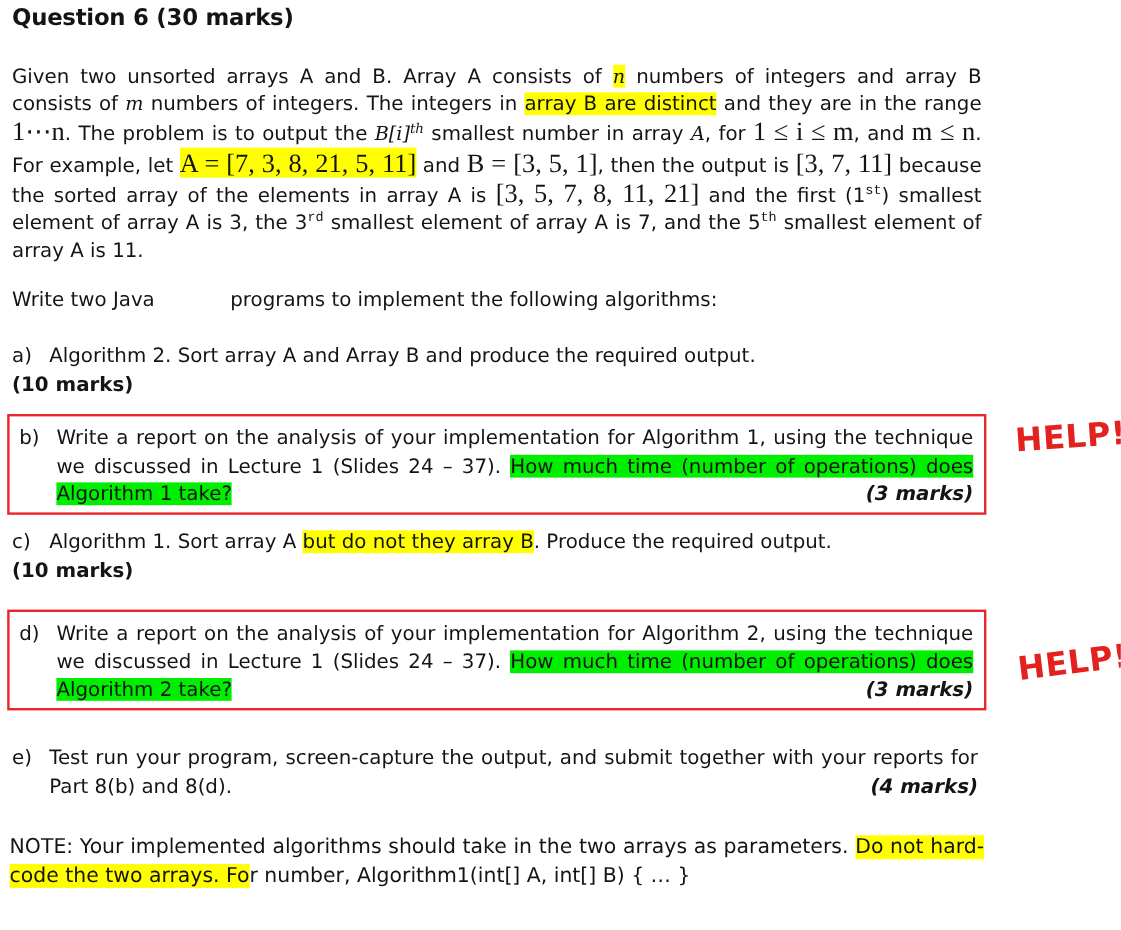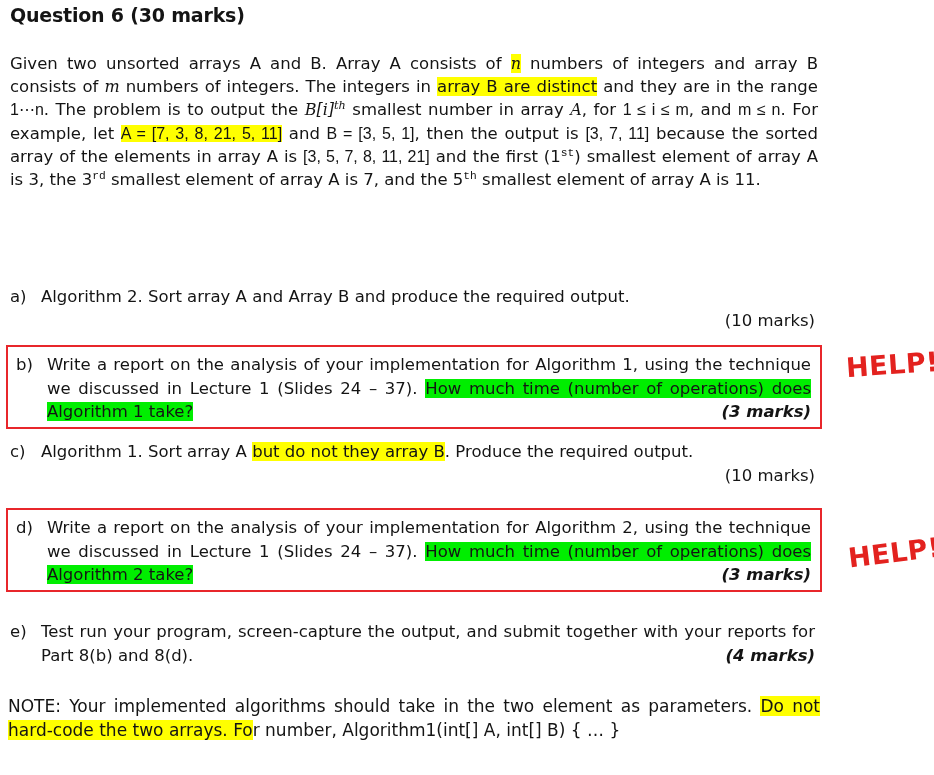--- a/index.html
+++ b/index.html
@@ -55,23 +55,23 @@
     white-space: pre;
   }
 
   
   .mi {
     font-family: "DejaVu Serif", serif;
     font-style: italic;
     font-size: 16px;
   }
   .mn {
-    font-family: Liberation Sans, sans-serif;
+    font-family: Liberation Serif, serif;
     font-style: normal;
-    font-size: 16px;
+    font-size: 22px;
   }
   .sup {
     font-size: 0.68em;
     vertical-align: super;
     line-height: 0;
     font-family: Liberation Mono, monospace;
   }
   .sup-i {
     font-family: "DejaVu Serif", serif;
     font-style: italic;
@@ -101,22 +101,21 @@
     display: block;
     text-align: justify;
   }
   .marks {
     font-weight: bold;
     white-space: nowrap;
     font-style: italic;
   }
   .marks-line {
     display: block;
-    text-align: right;
-    font-weight: normal;
+    font-weight: bold;
   }
 
   
   .redbox {
     position: absolute;
     border: 2px solid #e8262b;
     box-sizing: border-box;
   }
 
   
@@ -146,20 +145,21 @@
 </style>
 </head>
 <body>
 
 <div class="page">
 
   <div class="q-title">Question 6 (30 marks)</div>
 
   <div class="intro"><span>Given two unsorted arrays A and B. Array A consists of </span><span class="mi hl-y">n</span><span> numbers of integers and array B consists of </span><span class="mi">m</span><span> numbers of integers. The integers in </span><span class="hl-y">array B are distinct</span><span> and they are in the range </span><span class="mn">1⋯n</span><span>. The problem is to output the </span><span class="mi">B[i]</span><span class="sup-i">th</span><span> smallest number in array </span><span class="mi">A</span><span>, for </span><span class="mn">1 ≤ i ≤ m</span><span>, and </span><span class="mn">m ≤ n</span><span>. For example, let </span><span class="mn hl-y">A = [7, 3, 8, 21, 5, 11]</span><span> and </span><span class="mn">B = [3, 5, 1]</span><span>, then the output is </span><span class="mn">[3, 7, 11]</span><span> because the sorted array of the elements in array A is </span><span class="mn">[3, 5, 7, 8, 11, 21]</span><span> and the first (1</span><span class="sup">st</span><span>) smallest element of array A is 3, the 3</span><span class="sup">rd</span><span> smallest element of array A is 7, and the 5</span><span class="sup">th</span><span> smallest element of array A is 11.</span></div>
 
+  <div class="writejava">Write two Java            programs to implement the following algorithms:</div>
 
   <div class="item" style="left:10px; top:285px; width:805px;">
     <span class="lbl">a)</span>
     <span class="body">Algorithm 2. Sort array A and Array B and produce the required output.</span>
     <span class="marks-line">(10 marks)</span>
   </div>
 
   <div class="redbox" style="left:6px; top:345px; width:816px; height:84px;"></div>
 
   <div class="item" style="left:16px; top:353px; width:795px;">
@@ -186,15 +186,15 @@
 
   <div class="help" style="left:848px; top:537px; transform:rotate(-7deg);">
     <span>HELP!</span>
   </div>
 
   <div class="item" style="left:10px; top:620px; width:805px;">
     <span class="lbl">e)</span>
     <span class="body"><span>Test run your program, screen-capture the output, and submit together with your reports for Part 8(b) and 8(d).</span><span class="marks" style="float:right;">(4 marks)</span></span>
   </div>
 
-  <div class="note"><span>NOTE: Your implemented algorithms should take in the two element as parameters. </span><span class="hl-y">Do not hard-code the two arrays. Fo</span><span>r number, Algorithm1(int[] A, int[] B) { … }</span></div>
+  <div class="note"><span>NOTE: Your implemented algorithms should take in the two arrays as parameters. </span><span class="hl-y">Do not hard-code the two arrays. Fo</span><span>r number, Algorithm1(int[] A, int[] B) { … }</span></div>
 
 </div>
 
 </body></html>

